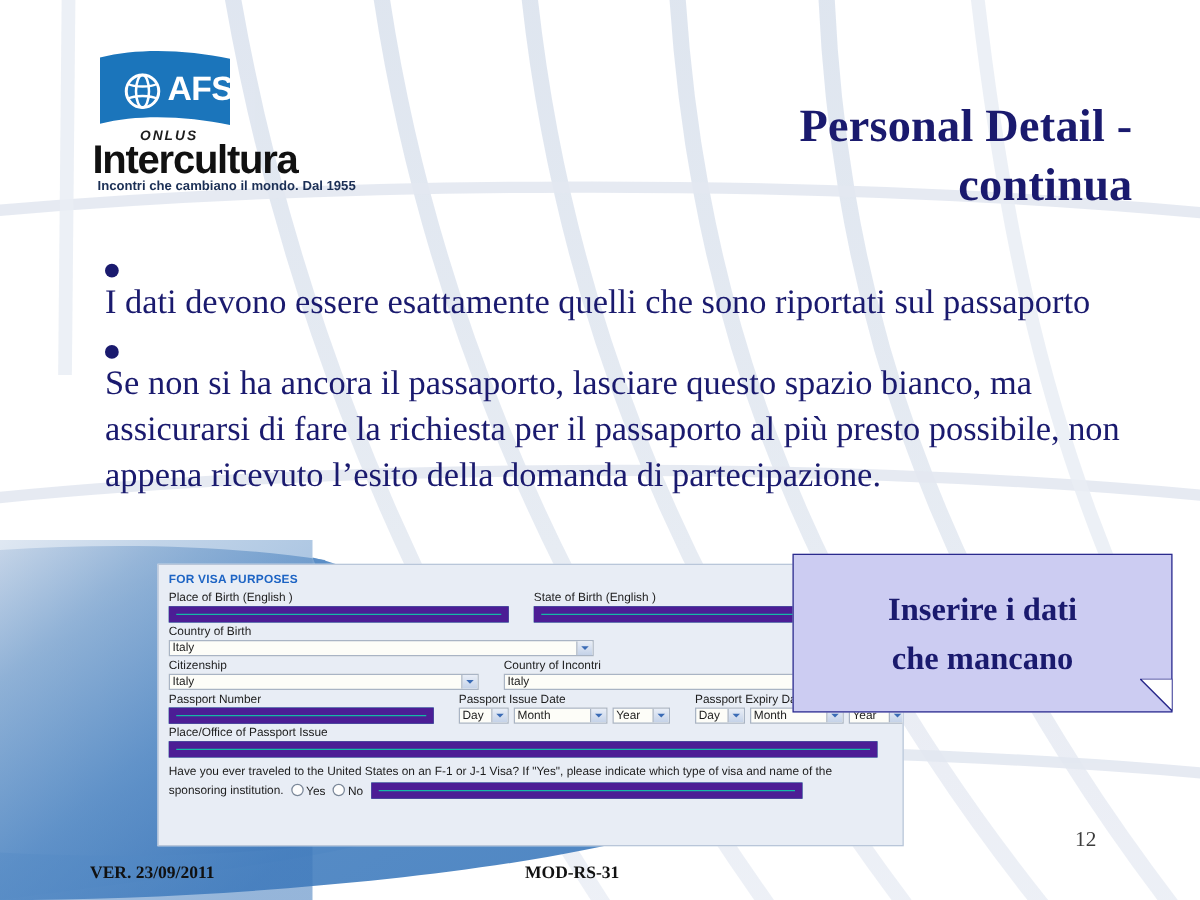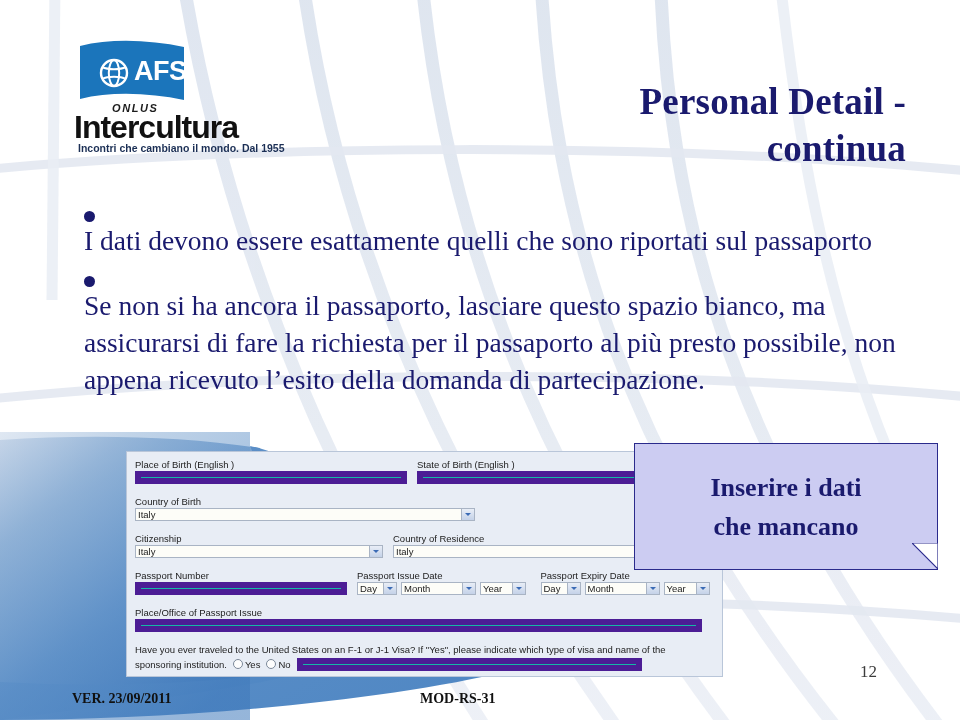--- a/index.html
+++ b/index.html
@@ -108,22 +108,22 @@
   }
   .visa-head {
     color: #1d64c4;
     font-weight: bold;
     font-size: 9.5px;
     letter-spacing: 0.2px;
     margin-bottom: 3px;
   }
   .f-row {
     display: flex;
-    gap: 10px;
-    margin-bottom: 11px;
+    gap: 20px;
+    margin-bottom: 1px;
   }
   .f-col { display: flex; flex-direction: column; }
   .f-label {
     font-size: 9.5px;
     color: #1c1c1c;
     line-height: 13px;
     white-space: nowrap;
   }
   .f-input {
     background: #14b8a6;
@@ -323,20 +323,21 @@
       <span class="bullet-text">I dati devono essere esattamente quelli che sono riportati sul passaporto</span>
     </div>
     <div class="bullet-row">
       <span class="bullet-dot"></span>
       <span class="bullet-text">Se non si ha ancora il passaporto, lasciare questo spazio bianco, ma assicurarsi di fare la richiesta per il passaporto al più presto possibile, non appena ricevuto l’esito della domanda di partecipazione.</span>
     </div>
   </div>
 
   <div class="form-panel">
 
+    <div class="visa-head">FOR VISA PURPOSES</div>
 
     <div class="f-row">
       <div class="f-col" style="width:272px;">
         <div class="f-label">Place of Birth (English )</div>
         <div class="f-input" style="width:272px;">Roma</div>
       </div>
       <div class="f-col" style="width:295px;">
         <div class="f-label">State of Birth (English )</div>
         <div class="f-input" style="width:295px;">Rm</div>
       </div>
@@ -354,21 +355,21 @@
 
     <div class="f-row">
       <div class="f-col" style="width:248px;">
         <div class="f-label">Citizenship</div>
         <div class="f-select" style="width:248px;">
           <span>Italy</span>
           <span class="sel-arrow"></span>
         </div>
       </div>
       <div class="f-col" style="width:319px;">
-        <div class="f-label">Country of Residence</div>
+        <div class="f-label">Country of Incontri</div>
         <div class="f-select" style="width:319px;">
           <span>Italy</span>
           <span class="sel-arrow"></span>
         </div>
       </div>
     </div>
 
     <div class="f-row">
       <div class="f-col" style="width:212px;">
         <div class="f-label">Passport Number</div>

